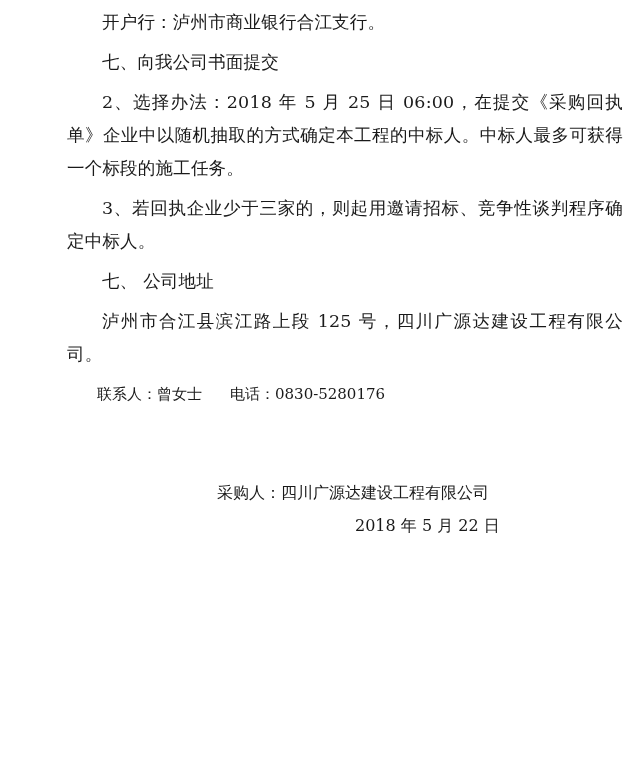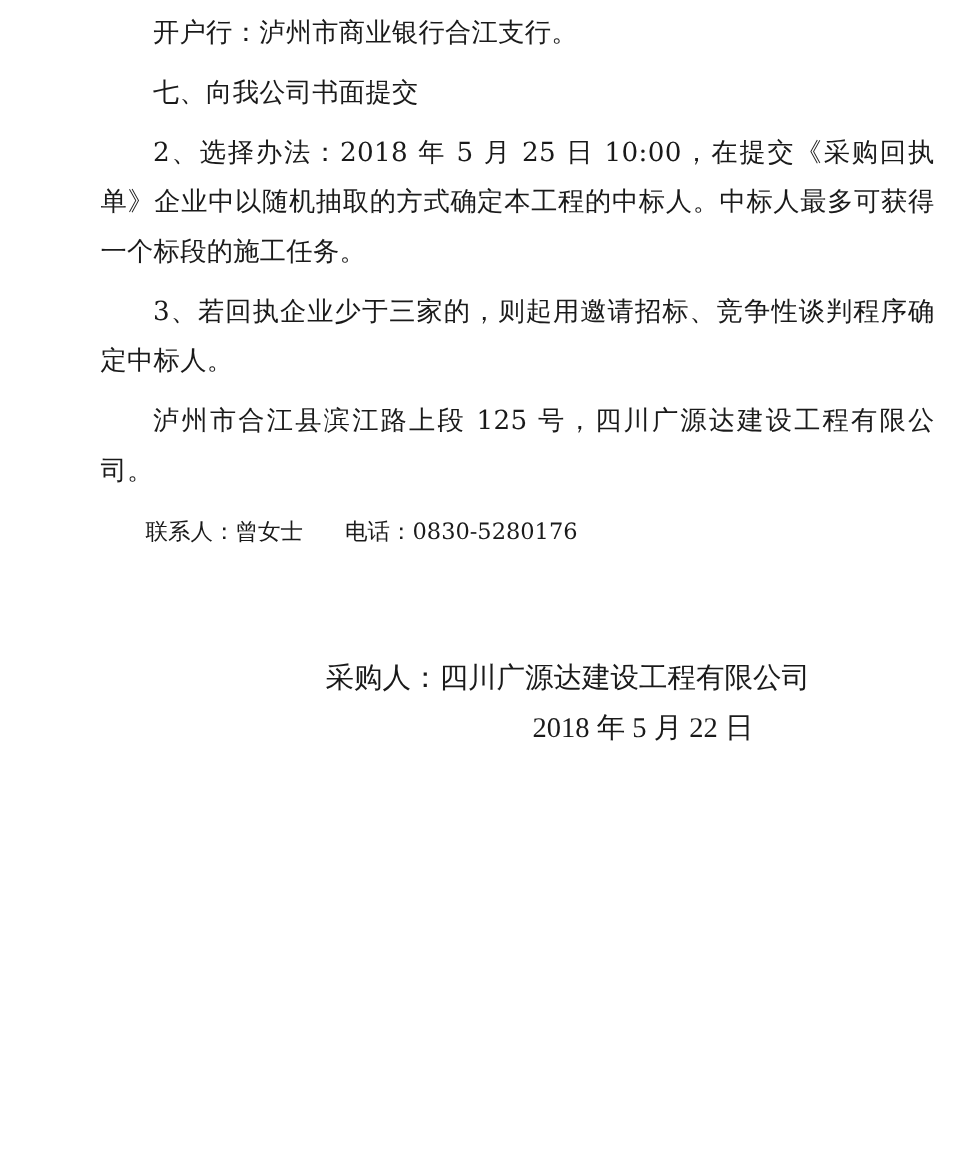--- a/index.html
+++ b/index.html
@@ -30,25 +30,24 @@
     margin: 0 0 7px 0;
     letter-spacing: 0.2px;
   }
   .indent {
     text-indent: 2em;
   }
   .spacer-lg {
     height: 58px;
   }
   .signature {
-    font-size: 19px;
+    font-size: 16px;
     line-height: 33px;
     margin: 0;
     padding-left: 150px;
-    font-family: Liberation Serif, serif;
   }
   .signature.date {
     padding-left: 288px;
   }
   .contact-line {
     font-size: 15px;
     line-height: 33px;
     margin: 0 0 7px 0;
     text-indent: 2em;
   }
@@ -60,24 +59,25 @@
 </head>
 <body>
 
 <div class="page">
 
   <p class="para indent">开户行：泸州市商业银行合江支行。</p>
 
   <p class="para indent">七、向我公司书面提交</p>
 
 
-  <p class="para indent">2、选择办法：2018 年 5 月 25 日 10:00，在提交《采购回执单》企业中以随机抽取的方式确定本工程的中标人。中标人最多可获得一个标段的施工任务。</p>
+  <p class="para indent">2、选择办法：2018 年 5 月 25 日 06:00，在提交《采购回执单》企业中以随机抽取的方式确定本工程的中标人。中标人最多可获得一个标段的施工任务。</p>
 
   <p class="para indent">3、若回执企业少于三家的，则起用邀请招标、竞争性谈判程序确定中标人。</p>
 
+  <p class="para indent">七、 公司地址</p>
 
   <p class="para indent">泸州市合江县滨江路上段 125 号，四川广源达建设工程有限公司。</p>
 
   <p class="contact-line">
     <span>联系人：</span><span>曾女士</span><span class="gap-sm"></span><span>电话：</span><span>0830-5280176</span>
   </p>
 
   <div class="spacer-lg"></div>
 
   <p class="signature">

